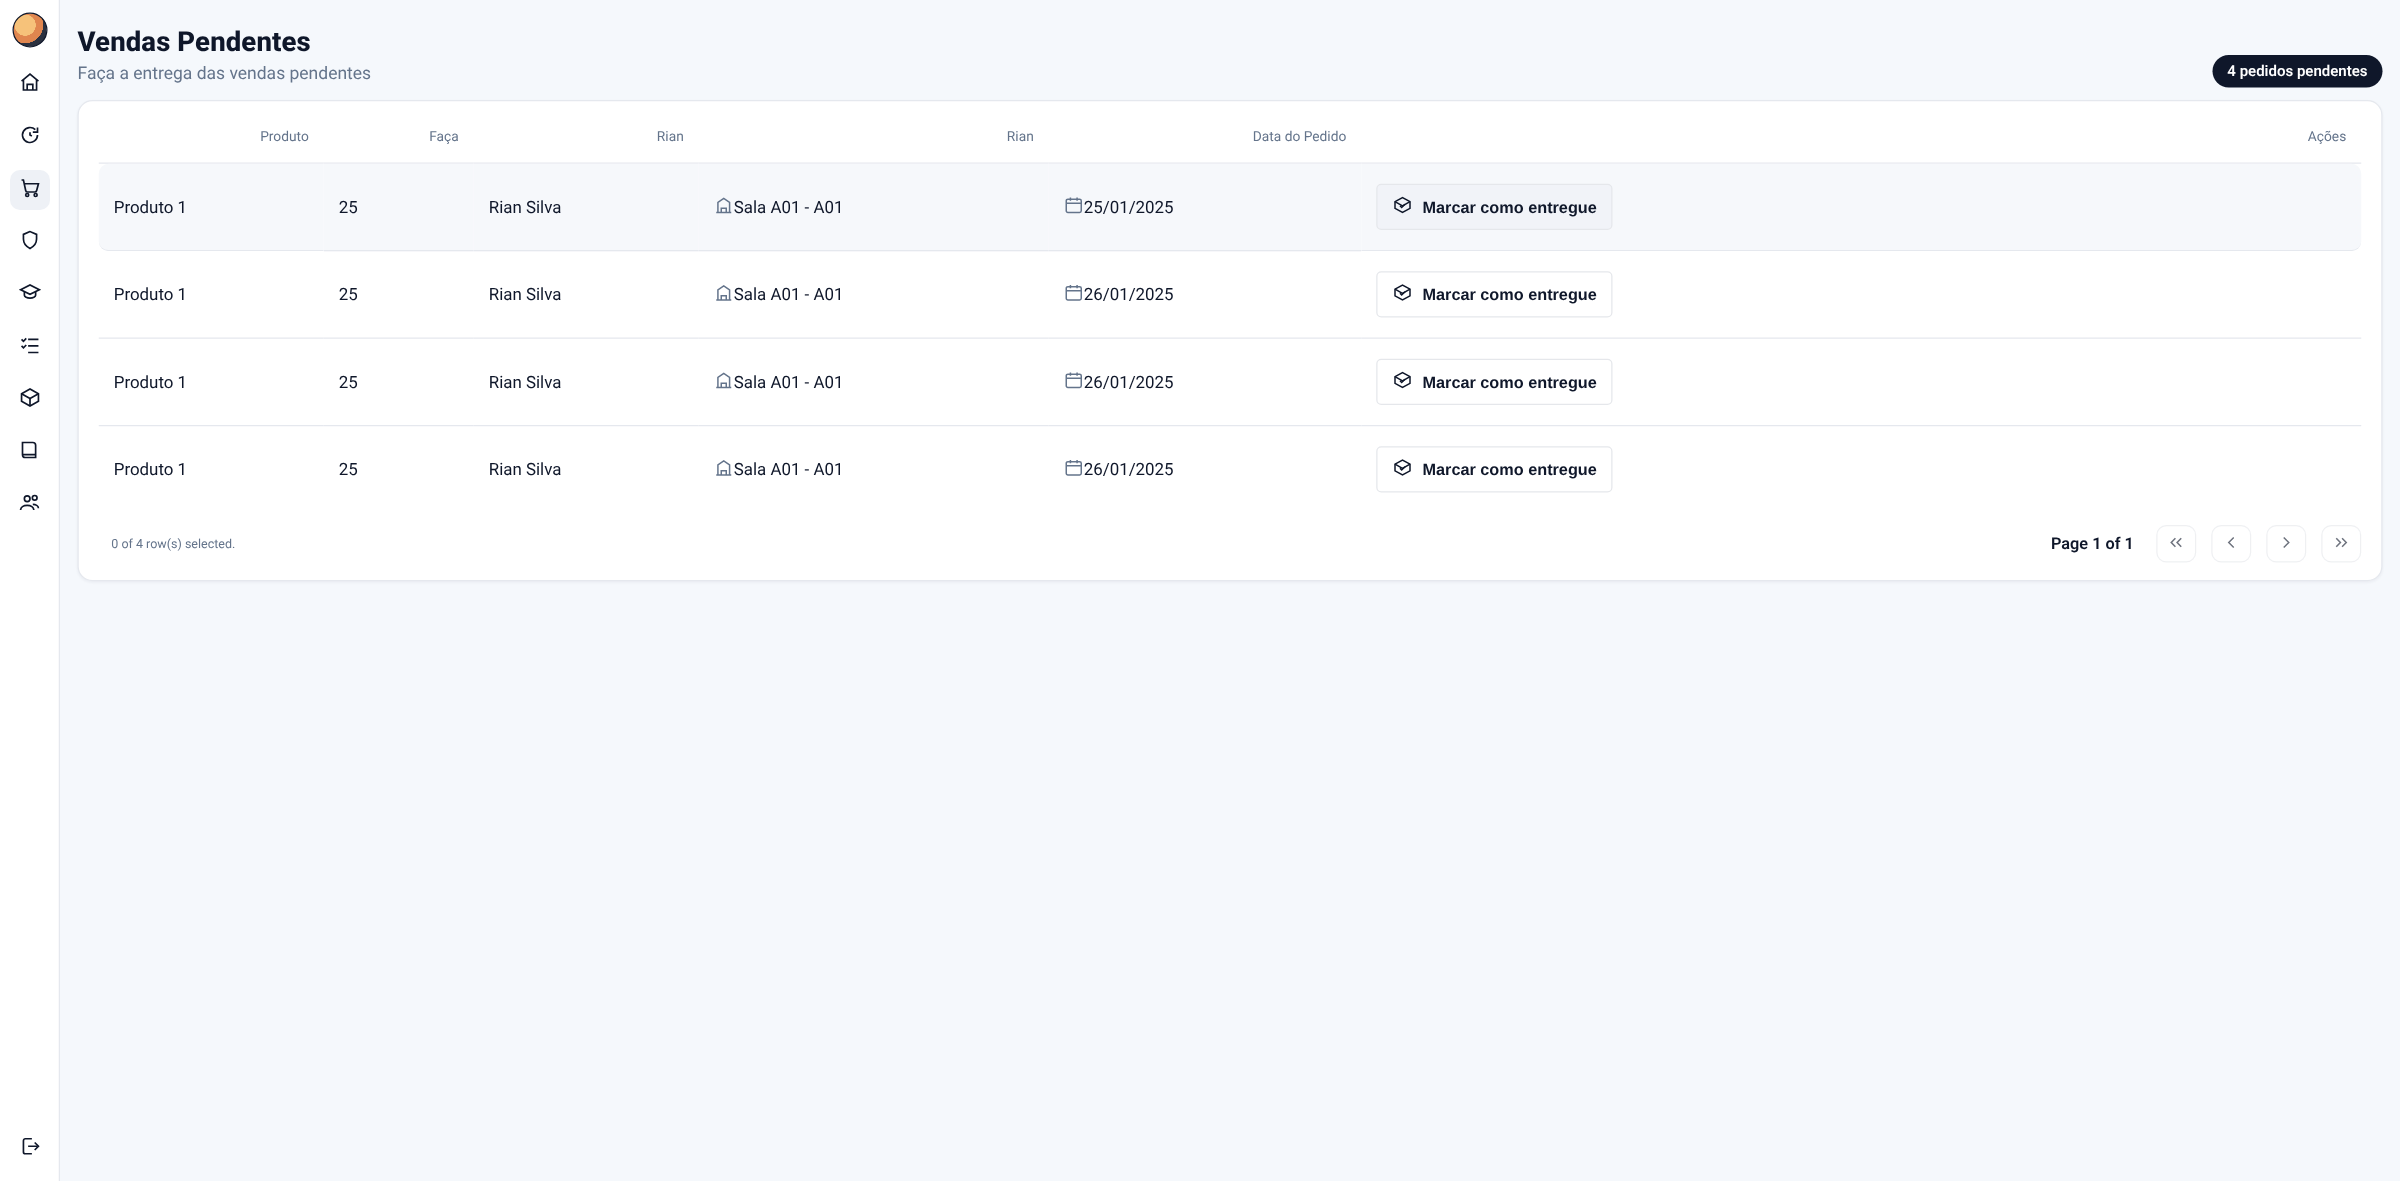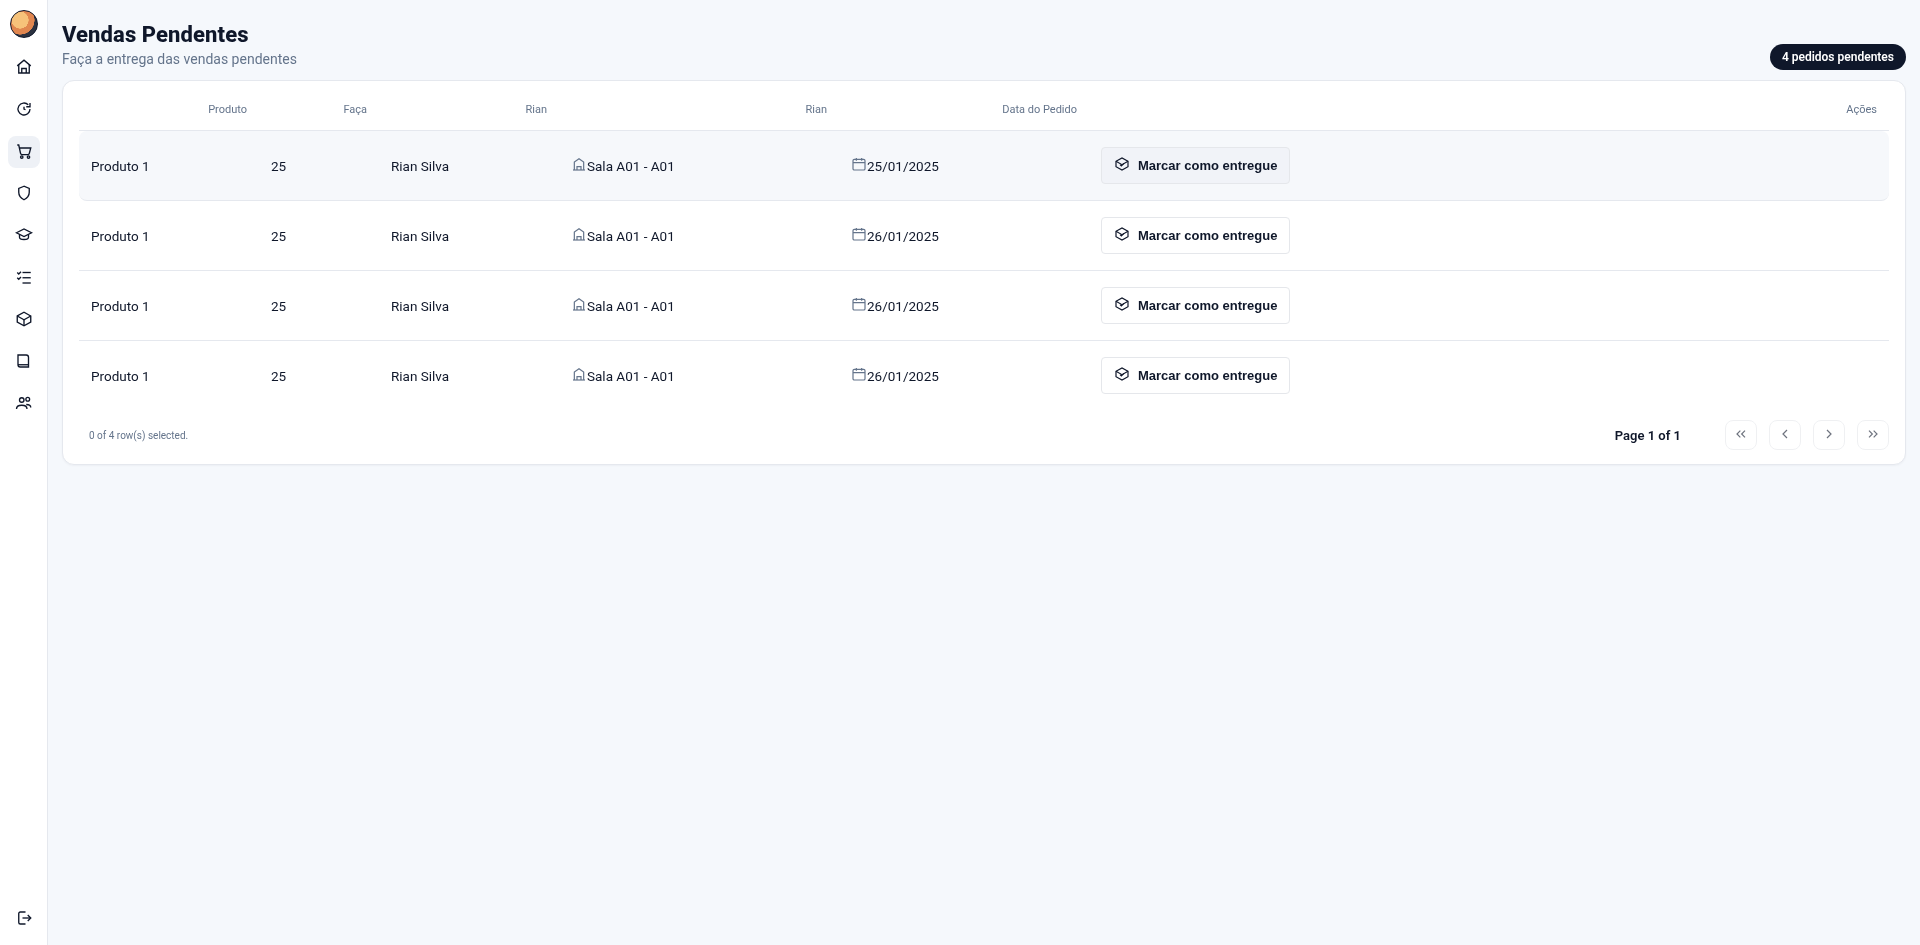--- a/index.html
+++ b/index.html
@@ -82,21 +82,21 @@
   display:inline-flex;align-items:center;gap:8px;
   border:1px solid var(--btn-border);border-radius:4px;background:#fff;
   padding:8px 12px;font-size:13px;font-weight:600;cursor:pointer;color:#0f172a
 }
 tr.highlight .actions-btn{background:#f1f3f8}
 .actions-btn svg{width:16px;height:16px;stroke:#0f172a;stroke-width:1.8;fill:none}
 
 .footer{display:flex;align-items:center;justify-content:space-between;padding-top:10px}
 .selected{color:var(--muted);font-size:10px;padding-left:10px}
 .pager{display:flex;align-items:center;gap:12px}
-.page-indicator{font-size:13px;font-weight:600;color:#0f172a;margin-right:32px}
+.page-indicator{font-size:13px;font-weight:600;color:#0f172a;margin-right:6px}
 .pg-btn{
   width:32px;height:30px;border:1px solid var(--btn-border);border-radius:8px;background:#fff;
   display:inline-flex;align-items:center;justify-content:center;cursor:pointer
 }
 .pg-btn.disabled{opacity:.6;cursor:not-allowed}
 .pg-btn svg{width:16px;height:16px;stroke:#0f172a;stroke-width:1.8;fill:none}
 
 .col-produto{width:180px}
 .col-preco{width:120px}
 .col-aluno{width:180px}

